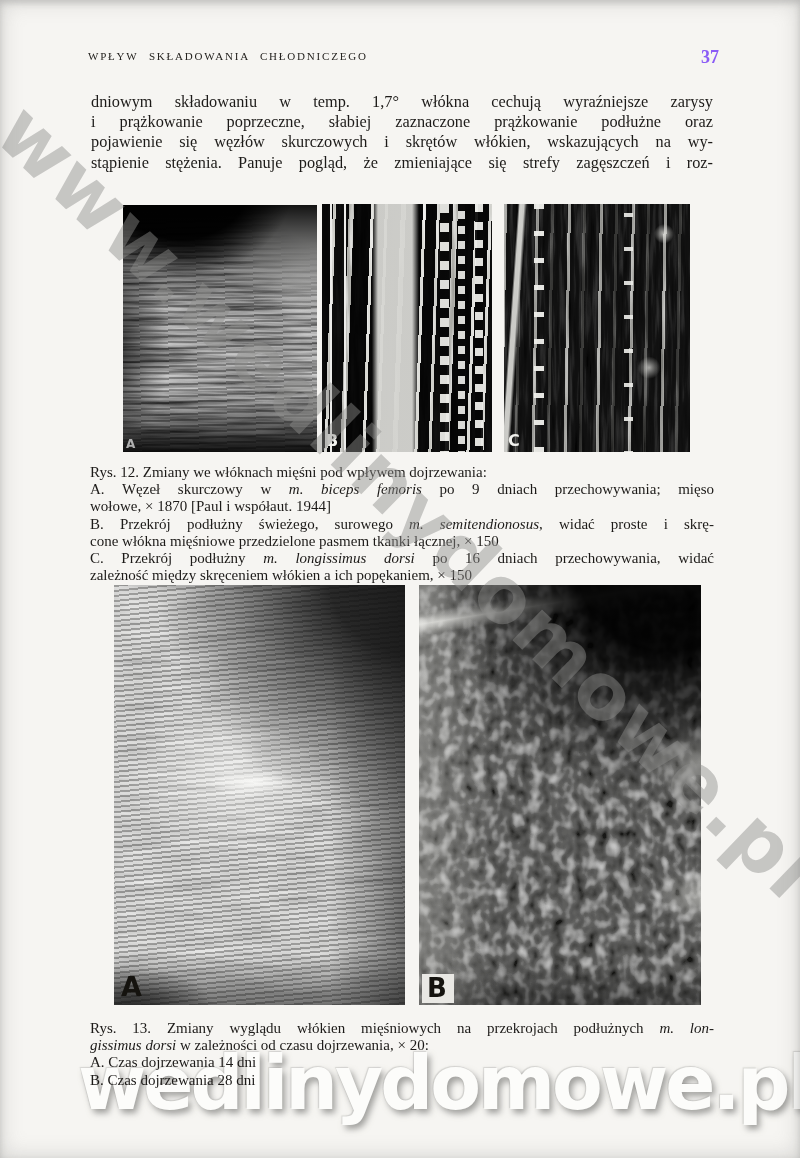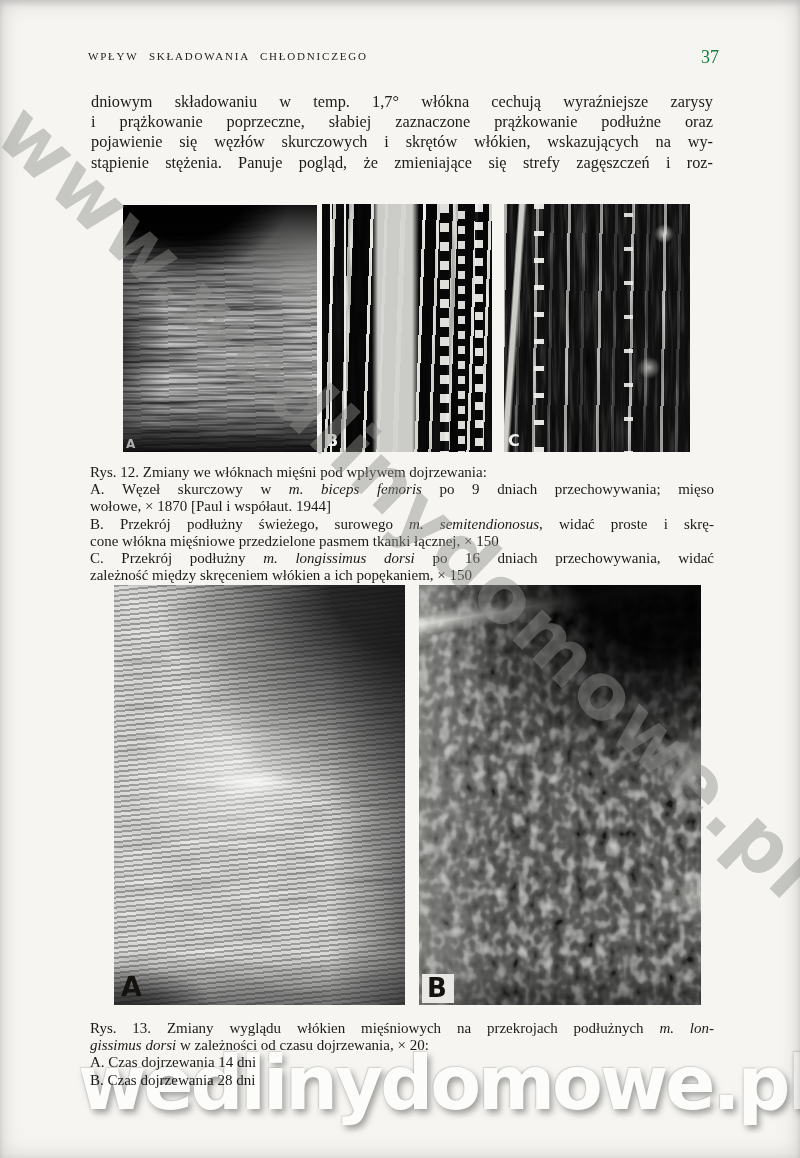--- a/index.html
+++ b/index.html
@@ -11,21 +11,21 @@
   .page::after{
     content:"";position:absolute;inset:0;pointer-events:none;z-index:9;
     box-shadow:inset 0 0 22px rgba(110,110,110,.28), inset 0 3px 6px rgba(120,120,120,.30);
   }
   
   .running-head{
     position:absolute;left:88px;top:50px;font-size:11px;letter-spacing:1.8px;
     word-spacing:6px;color:#24221f;
   }
   .page-num{
-    position:absolute;left:701px;top:47px;font-size:18px;font-weight:normal;color:#15803d;
+    position:absolute;left:701px;top:47px;font-size:18px;font-weight:bold;color:#8b5cf6;
   }
   
   .bodytext{
     position:absolute;left:91px;top:92px;width:622px;
     font-size:16.3px;line-height:20.2px;color:#1c1a18;
   }
   .caption{
     position:absolute;left:90px;width:624px;
     font-size:15px;line-height:17.2px;color:#1c1a18;
   }

